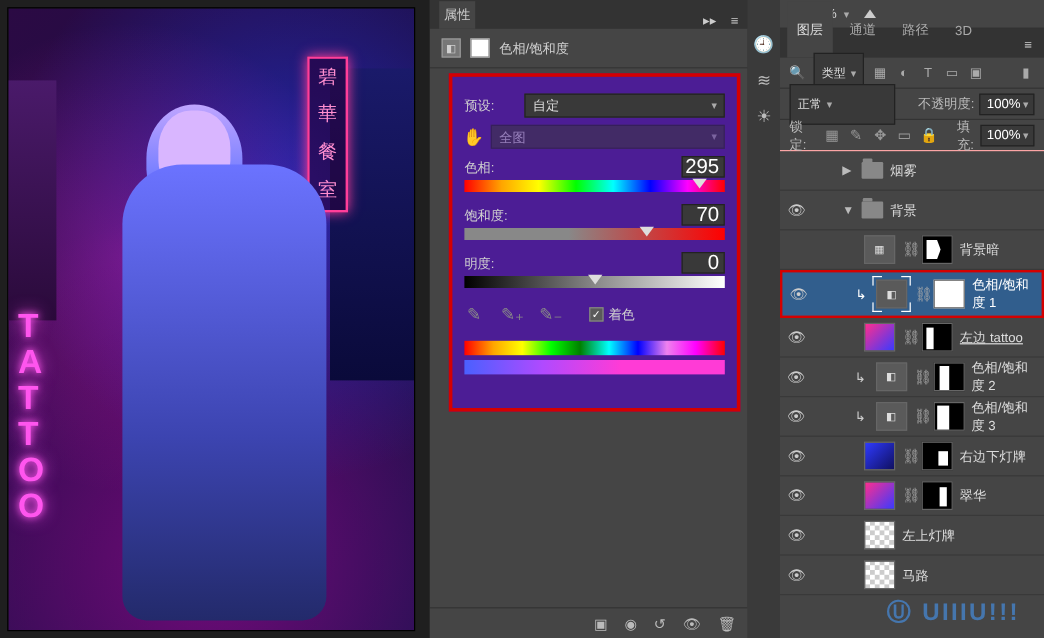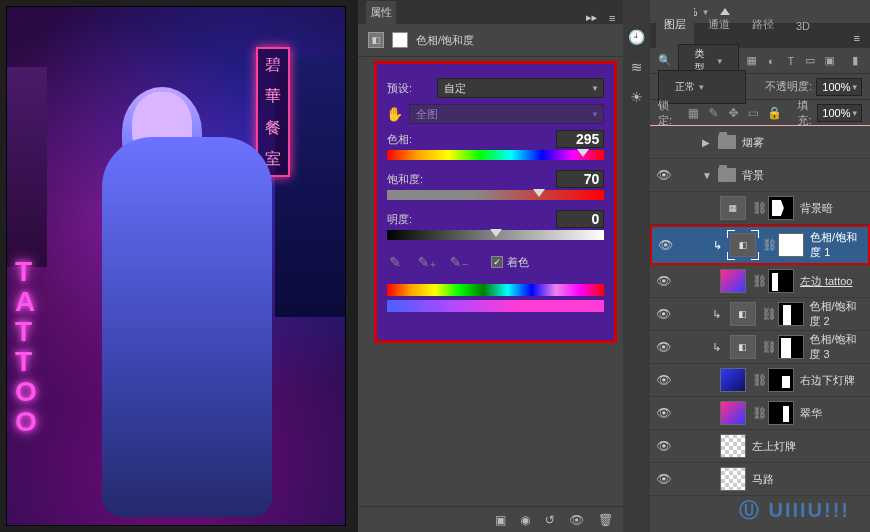--- a/index.html
+++ b/index.html
@@ -31,21 +31,21 @@
   .props-tabs .tab.active { background:#454545; }
   .props-tabs .spacer{flex:1;}
   .adj-head { display:flex; align-items:center; gap:8px; padding:8px 10px; border-bottom:1px solid #353535; }
   .adj-icon { width:16px; height:16px; background:#777; border:1px solid #999; font-size:9px; display:flex; align-items:center; justify-content:center; }
   .mask-icon { width:16px; height:16px; background:#fff; border:1px solid #888; }
   .redbox { border:3px solid #d40000; margin:4px 6px 4px 16px; padding:8px 10px 28px; background:#4c1d95; }
   .row { display:flex; align-items:center; margin:6px 0; gap:6px; }
   .row label { width:44px; color:#d0d0d0; }
   .select { flex:1; height:20px; background:#393939; border:1px solid #222; color:#ddd; padding:0 6px; display:flex; align-items:center; justify-content:space-between; }
   .chev { font-size:9px; color:#aaa; }
-  .valbox { width:48px; height:18px; background:#393939; border:1px solid #222; color:#fff; text-align:right; padding:0 4px; font-size:14px; display:flex; align-items:center; justify-content:flex-end;font-weight:bold; }
+  .valbox { width:36px; height:18px; background:#393939; border:1px solid #222; color:#fff; text-align:right; padding:0 4px; font-size:17px; display:flex; align-items:center; justify-content:flex-end; }
   .slider-row { margin-bottom:2px; }
   .slider-row .top { display:flex; justify-content:space-between; align-items:center; }
   .track { height:10px; margin-top:2px; position:relative; }
   .hue-grad { height:10px; background:linear-gradient(90deg, red,orange,yellow,lime,cyan,blue,magenta,red); }
   .sat-grad { height:10px; background:linear-gradient(90deg,#888 0%, #888 40%, red 100%); }
   .lig-grad { height:10px; background:linear-gradient(90deg,#000,#888,#fff); }
   .thumb { position:absolute; top:-1px; width:0; height:0; border-left:6px solid transparent; border-right:6px solid transparent; border-top:8px solid #ddd; transform:translateX(-6px); }
   .eyedrops { display:flex; gap:16px; align-items:center; margin-top:14px; }
   .eyedrop { width:16px; height:16px; color:#888; font-size:14px; display:flex; align-items:center; justify-content:center; }
   .checkbox { width:12px; height:12px; background:#5a5a5a; border:1px solid #888; display:inline-flex; align-items:center; justify-content:center; color:#fff; font-size:9px; margin-right:4px; }
@@ -58,21 +58,21 @@
   .dock { width:28px; background:#3a3a3a; display:flex; flex-direction:column; align-items:center; padding-top:28px; gap:12px; }
   .dock-icon { width:18px; height:18px; color:#bbb; font-size:14px; display:flex; align-items:center; justify-content:center; }
 
   
   .layers { flex:1; background:#454545; display:flex; flex-direction:column; }
   .zoomrow { height:24px; background:#454545; border-bottom:1px solid #303030; display:flex; align-items:center; padding:0 10px; gap:6px; color:#ddd; font-size:11px; }
   .layer-tabs { height:24px; background:#333; display:flex; align-items:flex-end; padding:0 6px; gap:6px; font-size:11px; }
   .layer-tabs .tab { padding:16px 8px; color:#aaa; }
   .layer-tabs .tab.active { background:#454545; color:#ddd; }
   .layer-filter { height:26px; display:flex; align-items:center; gap:6px; padding:0 8px; border-bottom:1px solid #333; }
-  .filter-select { height:34px; background:#393939; border:1px solid #222; color:#ddd; padding:0 16px; display:flex; align-items:center; gap:4px; font-size:10px; }
+  .filter-select { height:34px; background:#393939; border:1px solid #222; color:#ddd; padding:0 6px; display:flex; align-items:center; gap:4px; font-size:10px; }
   .fi { width:14px;height:14px;color:#aaa;font-size:11px;display:flex;align-items:center;justify-content:center;}
   .blendrow { height:26px; display:flex; align-items:center; gap:8px; padding:0 8px; border-bottom:1px solid #333; }
   .opacity-field { display:flex; align-items:center; gap:4px; font-size:11px; color:#bbb; }
   .opacity-input { width:46px; height:18px; background:#393939; border:1px solid #222; display:flex; align-items:center; justify-content:flex-end; padding:0 4px; color:#fff;}
   .lockrow { height:26px; display:flex; align-items:center; gap:8px; padding:0 8px; border-bottom:1px solid #fca5a5; font-size:11px; color:#bbb;}
   .lockrow .fi{color:#999; font-size:12px;}
   .layer-list { flex:1; overflow:hidden; }
   .layer { display:flex; align-items:center; height:33px; border-bottom:1px solid #393939; padding:0 6px; gap:6px; }
   .eye { width:16px; text-align:center; color:#ccc; font-size:12px; }
   .indent1{width:18px;} .indent2{width:36px;}

